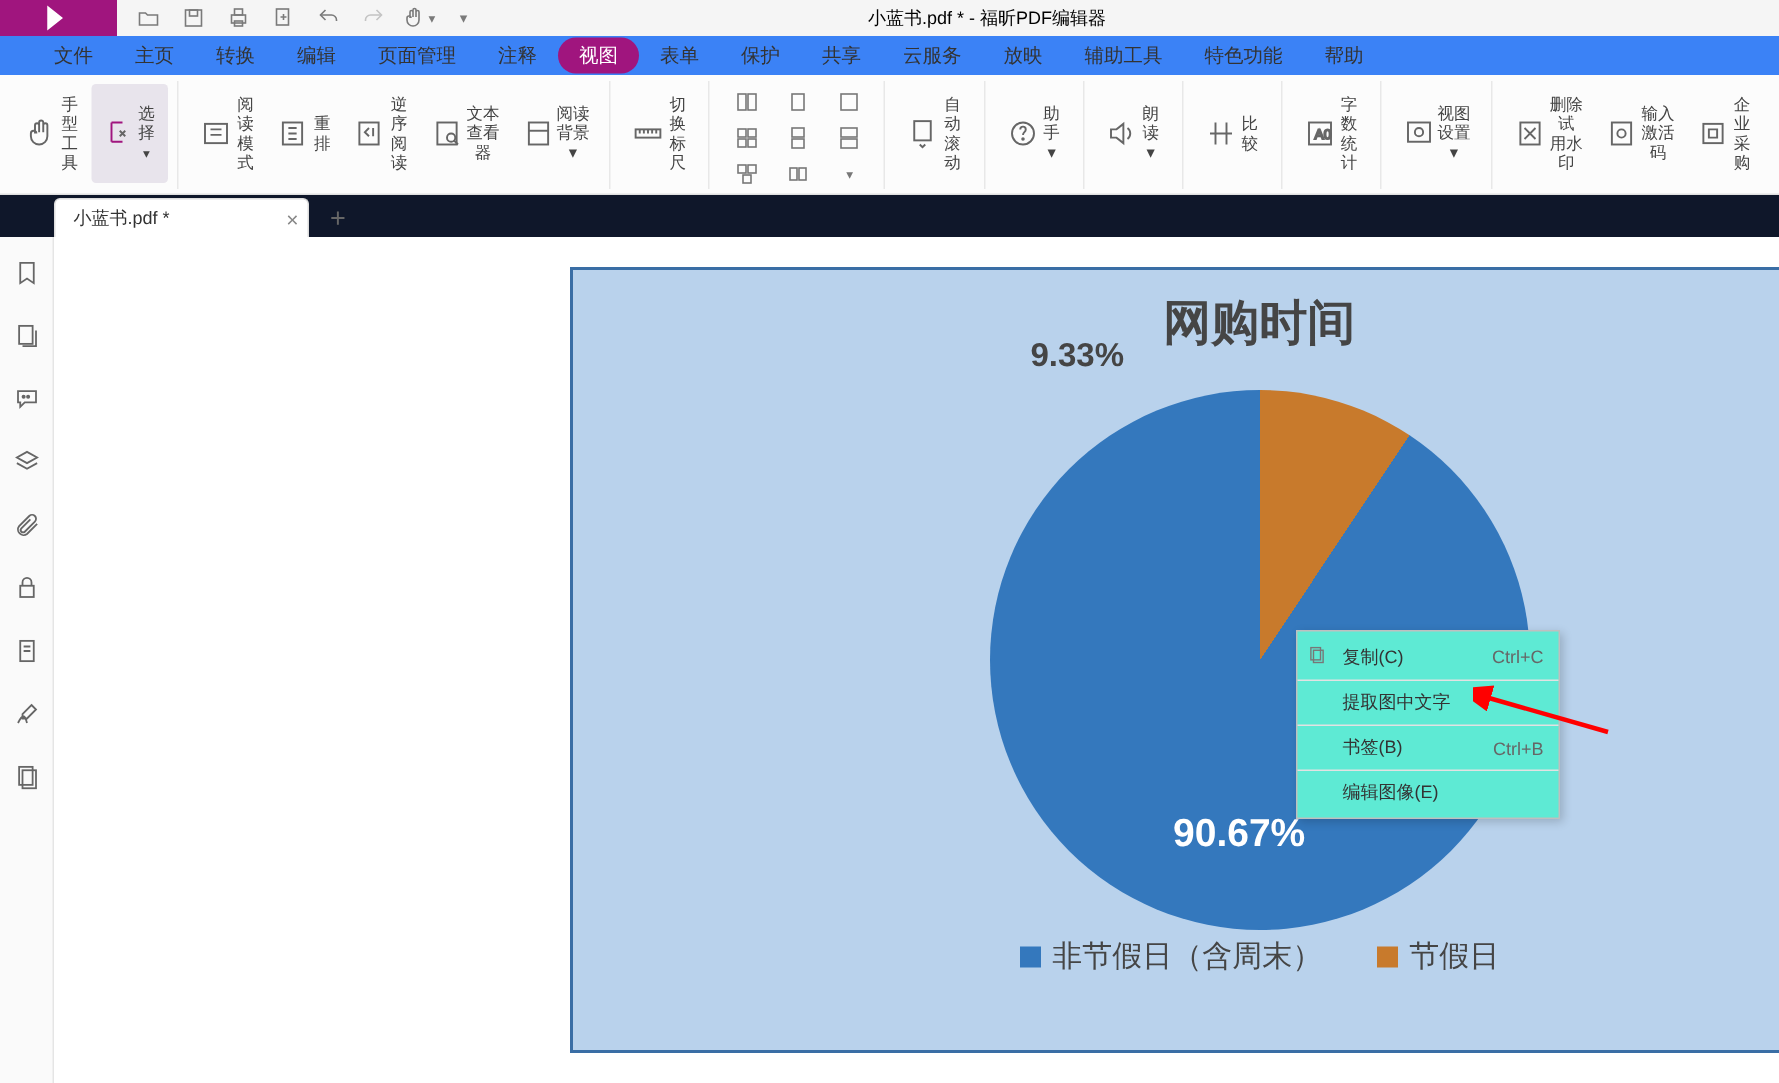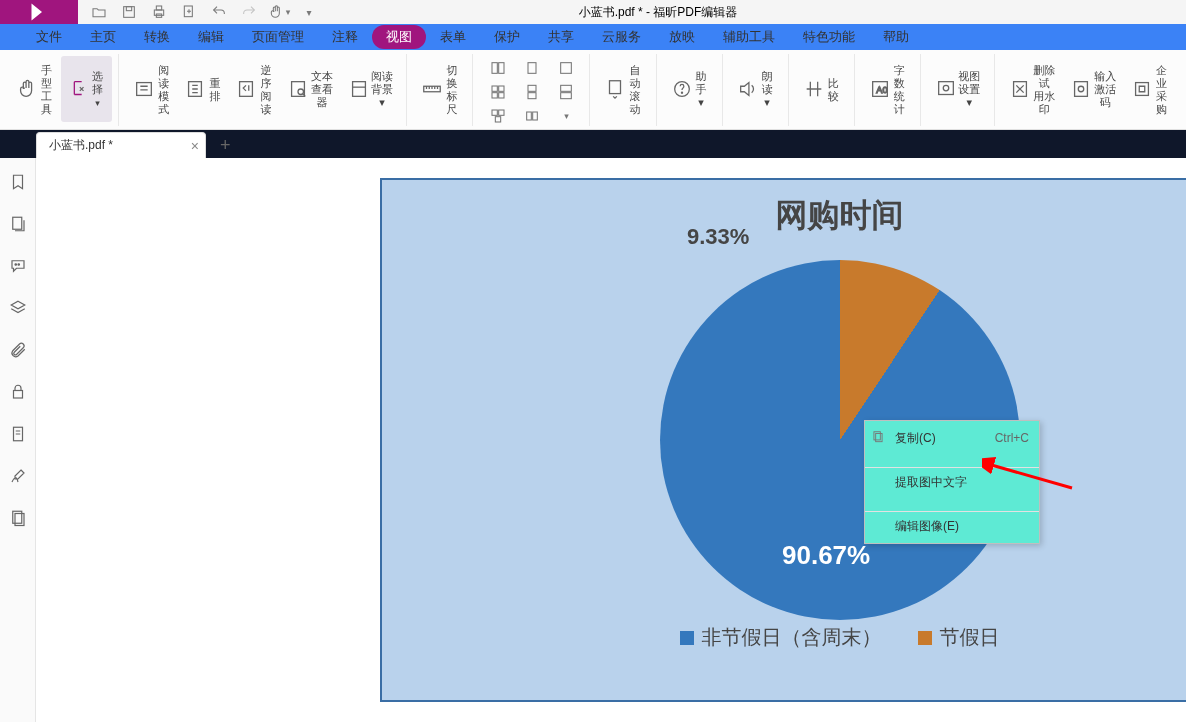--- a/index.html
+++ b/index.html
@@ -34,21 +34,21 @@
 .chart-title{text-align:center;font-size:32px;font-weight:bold;color:#454545;margin-top:14px;}
 .pie-wrap{position:relative;width:360px;height:360px;margin:22px auto 0;}
 .pie{width:360px;height:360px;border-radius:50%;background:conic-gradient(#c87a2c 0deg 33.6deg,#3478bd 33.6deg 360deg);}
 .pct-small{position:absolute;left:305px;top:44px;font-size:22px;font-weight:bold;color:#454545;}
 .pct-big{position:absolute;left:400px;top:360px;font-size:26px;font-weight:bold;color:#fff;}
 .legend{display:flex;justify-content:center;gap:36px;margin-top:4px;font-size:20px;color:#454545;}
 .legend span{display:inline-flex;align-items:center;gap:8px;}
 .swatch{width:14px;height:14px;display:inline-block;}
 .ctxmenu{position:absolute;left:828px;top:262px;width:176px;background:#5eead4;border:1px solid #bfbfbf;box-shadow:2px 2px 6px rgba(0,0,0,.18);padding:4px 0;font-size:12px;}
 .ctxrow{display:flex;align-items:center;height:26px;padding:0 10px 0 30px;color:#333;position:relative;}
-.ctxrow.sep{border-top:1px solid #e2e2e2;margin-top:16px;padding-top:2px;height:28px;text-align:right;}
+.ctxrow.sep{border-top:1px solid #e2e2e2;margin-top:2px;padding-top:2px;height:28px;text-align:right;}
 .ctxrow .sc{margin-left:auto;color:#666;}
 .ctxrow .cico{position:absolute;left:6px;width:16px;color:#777;}
 .arrow{position:absolute;left:946px;top:290px;pointer-events:none;}
 </style>
 </head>
 <body>
 
 <div class="titlebar">
   <div class="app-icon">
     <svg viewBox="0 0 24 24" fill="none" stroke="#fff" stroke-width="2">
@@ -448,20 +448,24 @@
               <rect x="5" y="3" width="11" height="14"></rect>
               <rect x="8" y="6" width="11" height="14"></rect>
             </svg></span>
         <span>复制(C)</span>
           <span class="sc">Ctrl+C</span>
       </div>
       <div class="ctxrow sep">
           <span>提取图中文字</span>
         </div>
       <div class="ctxrow sep">
+          <span>书签(B)</span>
+          <span class="sc">Ctrl+B</span>
+        </div>
+      <div class="ctxrow sep">
           <span>编辑图像(E)</span>
         </div>
     </div>
 
     <svg class="arrow" width="100" height="50">
       <defs>
           <marker id="ah" markerWidth="10" markerHeight="10" refX="2" refY="3" orient="auto">
             <path d="M0,0 L0,6 L8,3 z" fill="#ff0000"></path>
           </marker>
         </defs>

